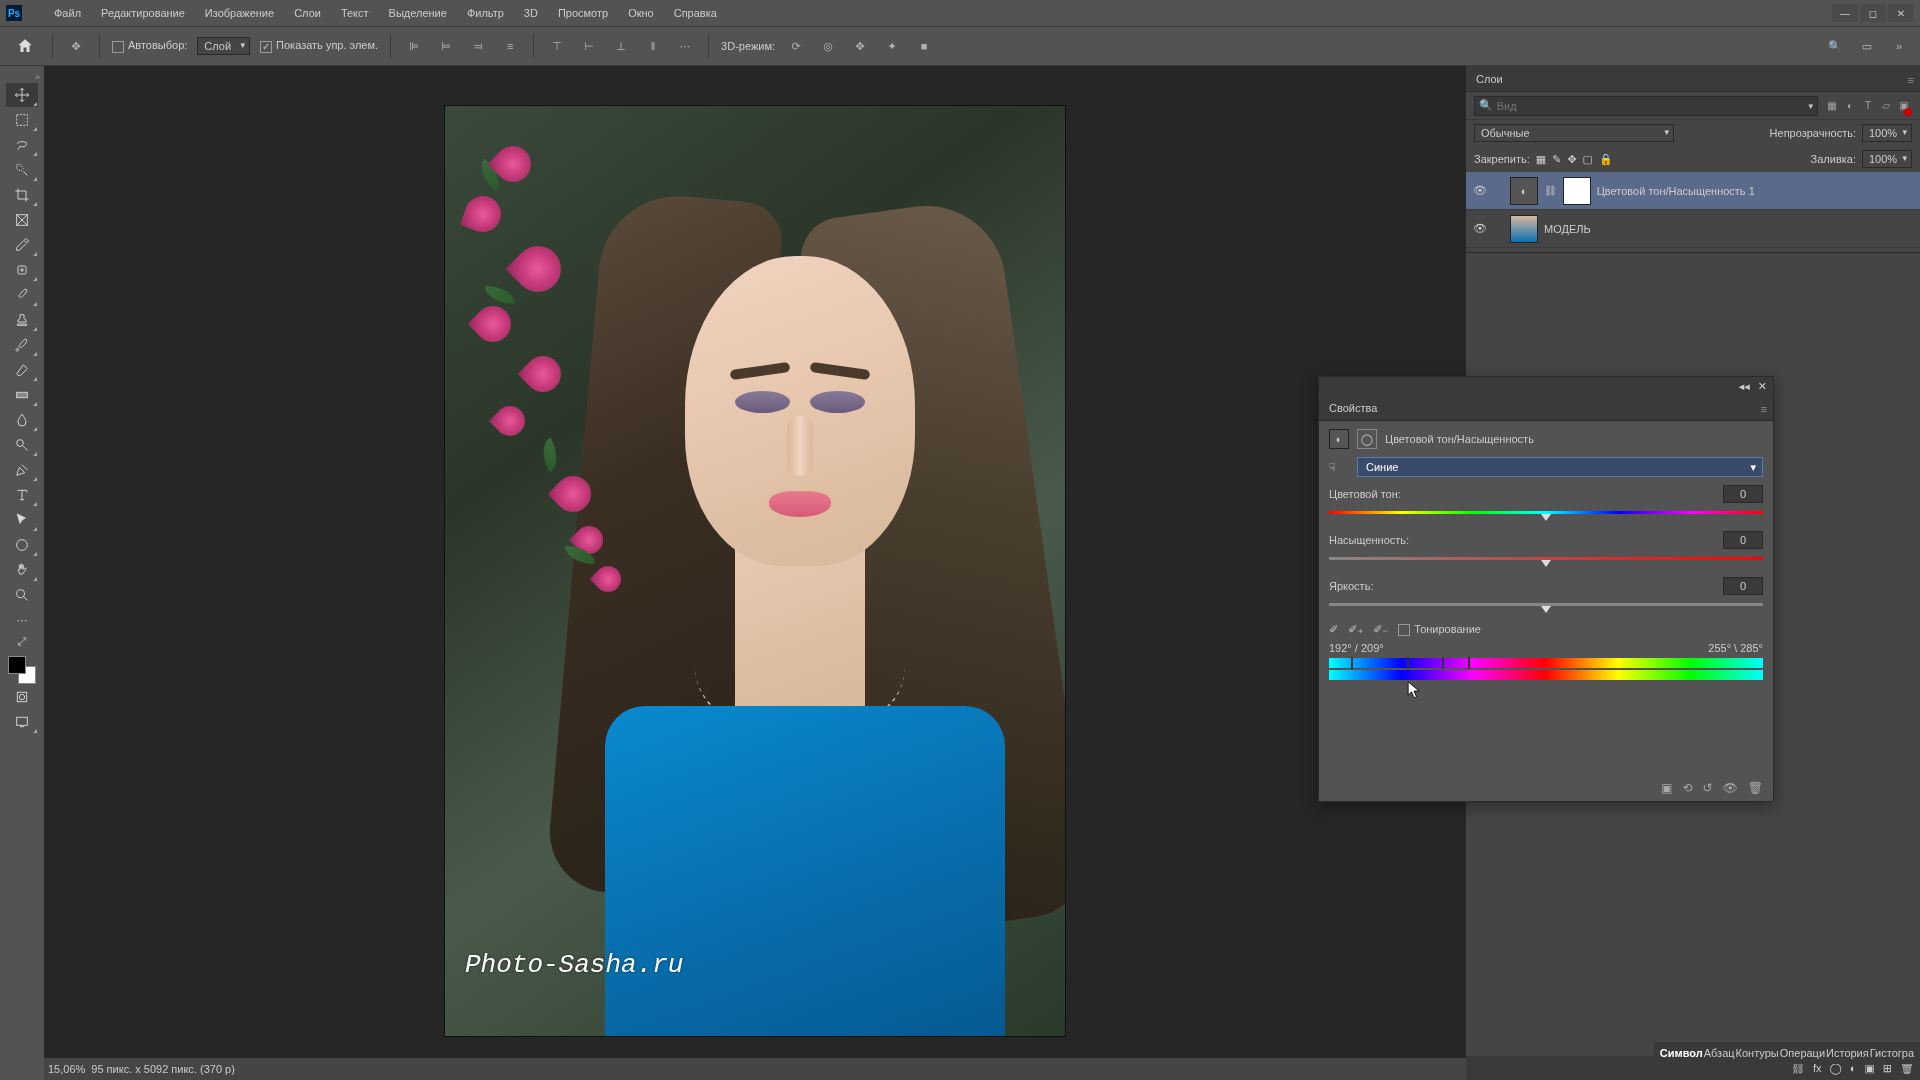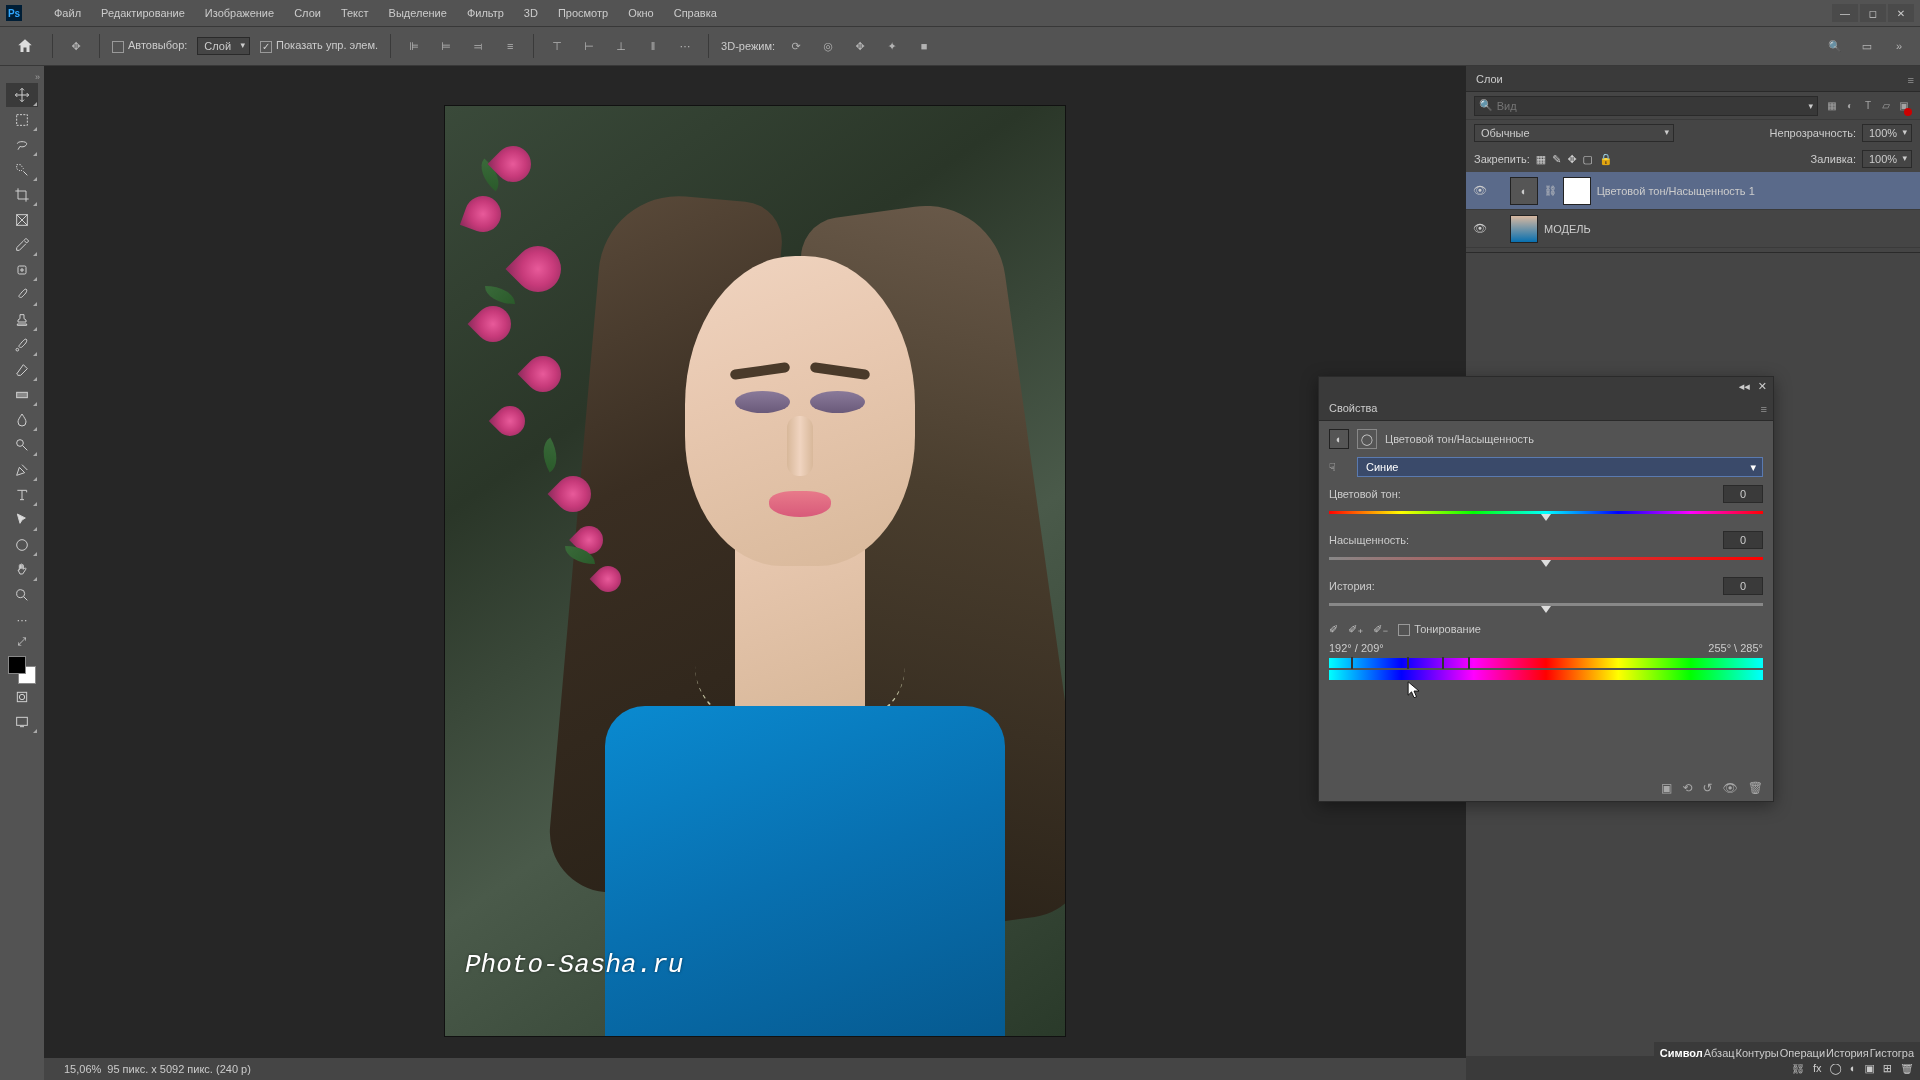--- a/index.html
+++ b/index.html
@@ -38,21 +38,21 @@
 .brow-l{position:absolute;top:110px;left:45px;width:60px;height:10px;background:#4a3a2a;border-radius:10px;transform:rotate(-8deg)}
 .brow-r{position:absolute;top:110px;right:45px;width:60px;height:10px;background:#4a3a2a;border-radius:10px;transform:rotate(8deg)}
 .eye-l{position:absolute;top:135px;left:50px;width:55px;height:22px;background:linear-gradient(#8a7a9a,#6a5a7a);border-radius:50%}
 .eye-r{position:absolute;top:135px;right:50px;width:55px;height:22px;background:linear-gradient(#8a7a9a,#6a5a7a);border-radius:50%}
 .nose{position:absolute;top:160px;left:50%;transform:translateX(-50%);width:26px;height:60px;background:linear-gradient(90deg,#d8b89a,#f0d4c0,#d8b89a);border-radius:12px}
 .lips{position:absolute;top:235px;left:50%;transform:translateX(-50%);width:62px;height:26px;background:linear-gradient(#e87a8a,#d85a7a);border-radius:40% 40% 50% 50%}
 .neck{position:absolute;top:350px;left:140px;width:130px;height:160px;background:linear-gradient(160deg,#e8c8b0,#d8b89a)}
 .necklace{position:absolute;top:470px;left:100px;width:210px;height:60px;border-bottom:4px dotted #c0c0a0;border-radius:0 0 100px 100px}
 .top{position:absolute;top:510px;left:10px;width:400px;height:330px;background:linear-gradient(160deg,#0a8ad0 0%,#0870b0 50%,#065a90 100%);border-radius:40px 40px 0 0}
 .wm{position:absolute;bottom:56px;left:20px;font-family:Liberation Mono, monospace;font-size:26px;color:#fff;font-style:italic;text-shadow:0 0 3px rgba(0,0,0,.5)}
-.statusbar{position:absolute;bottom:0;left:0;height:22px;background:#454545;display:flex;align-items:center;padding:0 20px;font-size:10px;color:#bbb;width:100%}
+.statusbar{position:absolute;bottom:0;left:0;height:22px;background:#454545;display:flex;align-items:center;padding:0 4px;font-size:10px;color:#bbb;width:100%}
 .right-panels{width:454px;background:#454545;display:flex;flex-direction:column}
 .panel-header{height:26px;background:#3a3a3a;display:flex;align-items:center;padding:0 10px;border-bottom:1px solid #2a2a2a;position:relative}
 .panel-header .grip{position:absolute;right:6px;top:8px;font-size:11px;opacity:.6}
 .layers-panel{border-bottom:1px solid #2a2a2a}
 .lay-row{height:28px;display:flex;align-items:center;padding:0 8px;gap:6px;border-bottom:1px solid #3a3a3a;background:#454545}
 .lay-search{flex:1;background:#383838;border:1px solid #2a2a2a;height:20px;display:flex;align-items:center;padding:0 4px;gap:4px}
 .lay-search input{background:none;border:none;outline:none;color:#bbb;width:100%}
 .lay-blend-row{height:26px;display:flex;align-items:center;padding:0 8px;gap:6px}
 .lay-list{min-height:80px}
 .layer-item{height:38px;display:flex;align-items:center;padding:0 6px;gap:6px;border-bottom:1px solid #3a3a3a}
@@ -336,21 +336,21 @@
         <div class="leaf" style="top:340px;left:120px;transform:rotate(60deg)"></div>
         <div class="flower" style="top:370px;left:140px"></div>
         <div class="flower" style="top:420px;left:160px;width:28px;height:28px"></div>
         <div class="flower" style="top:460px;left:180px;width:26px;height:26px"></div>
         <div class="leaf" style="top:440px;left:150px"></div>
       </div>
       <div class="wm">Photo-Sasha.ru</div>
     </div>
     <div class="statusbar">
       <span style="margin-right:6px">15,06%</span>
-      <span>95 пикс. x 5092 пикс. (240 p)</span>
+      <span>95 пикс. x 5092 пикс. (370 p)</span>
     </div>
   </div>
 
   <div class="right-panels">
     <div class="layers-panel" style="position:relative">
       <div class="panel-header">
         <span>Слои</span>
         <span class="grip">≡</span>
       </div>
       <div class="lay-row">
@@ -453,21 +453,21 @@
     <div class="props-row">
       <label>Насыщенность:</label>
       <span class="val">0</span>
     </div>
     <div class="slider">
         <div class="track" style="background:linear-gradient(90deg,#888,#f00)"></div>
         <div class="handle"></div>
       </div>
 
     <div class="props-row">
-      <label>История:</label>
+      <label>Яркость:</label>
       <span class="val">0</span>
     </div>
     <div class="slider">
         <div class="track grey"></div>
         <div class="handle"></div>
       </div>
 
     <div class="eyedrop-row">
       <span>✐</span>
       <span>✐₊</span>

